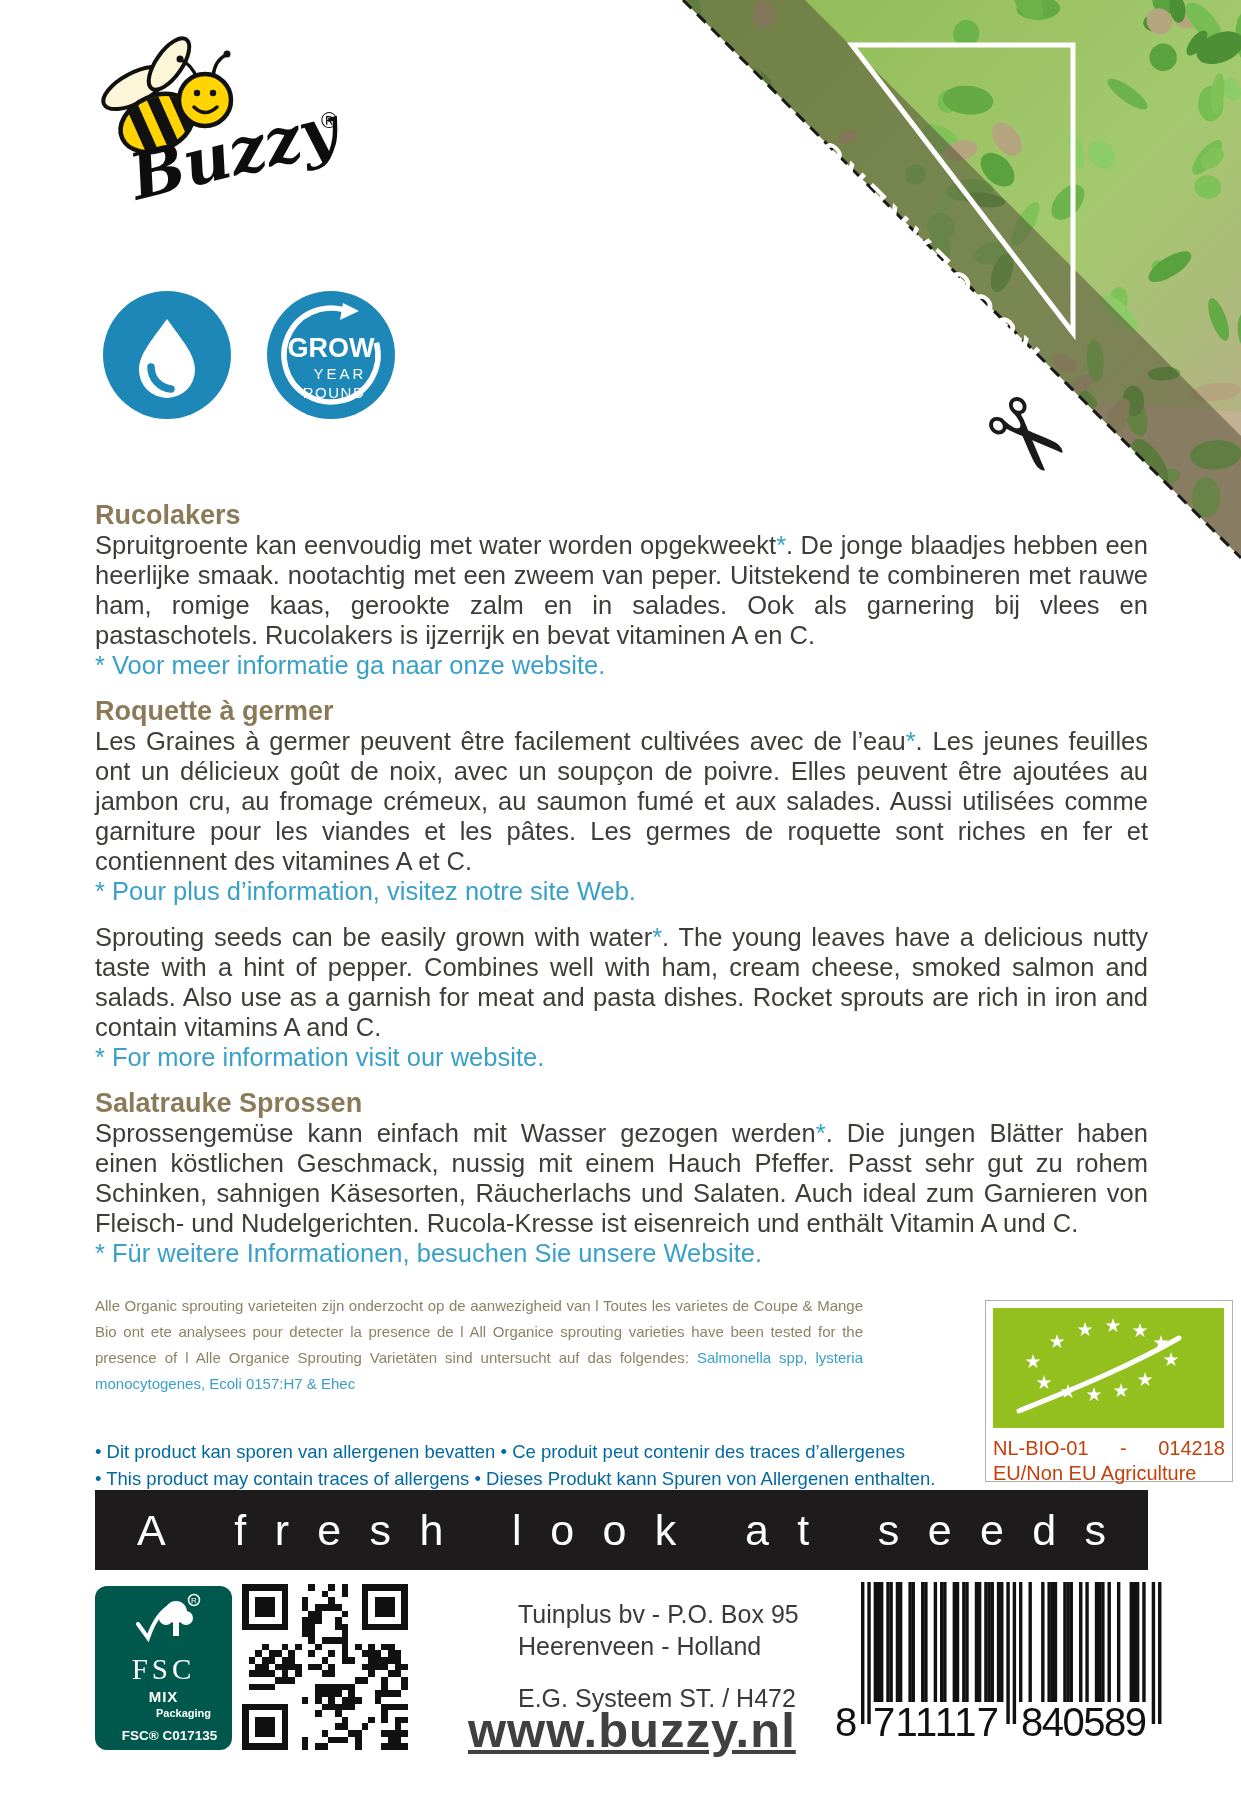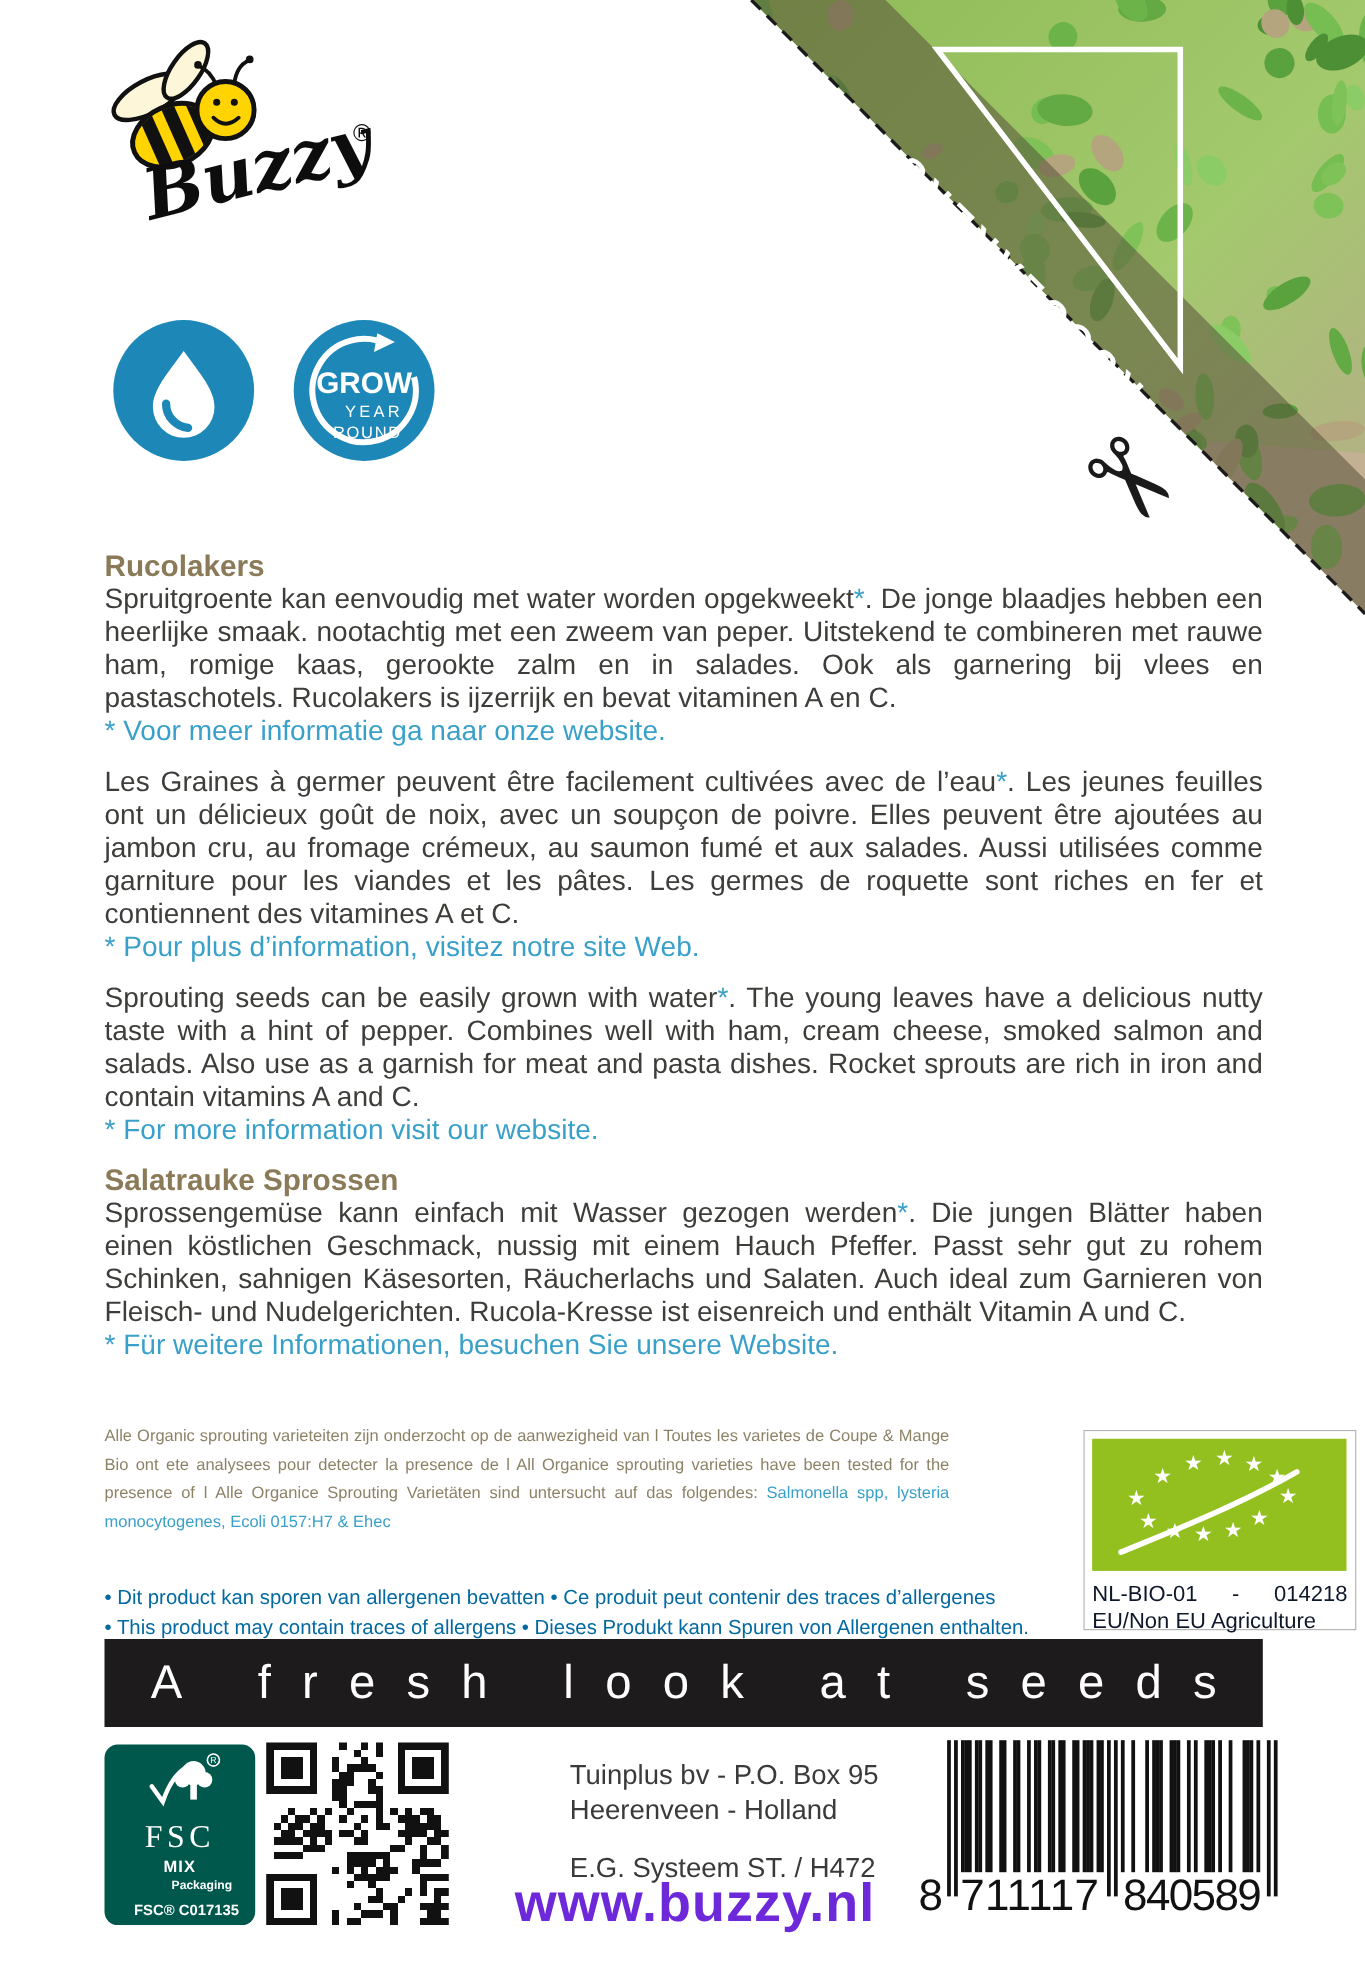--- a/index.html
+++ b/index.html
@@ -34,42 +34,42 @@
   .organic { position:absolute; left:95px; top:1293px; width:768px;
     font-size:15px; line-height:26px; color:#8c8266; text-align:justify; }
   .organic .blue { color:#39a0c9; }
 
   .allergens { position:absolute; left:95px; top:1438px; width:880px;
     font-size:18.5px; line-height:27px; color:#0369a1; white-space:nowrap; }
 
   .eu-box { position:absolute; left:985px; top:1300px; width:248px; height:182px;
     border:1.5px solid #b0b0b0; padding:7px; background:#fff; }
   .eu-green { width:231px; height:120px; background:#93c01f; }
-  .eu-codes { margin-top:4px; font-size:20px; line-height:25px; color:#0f172a; }
+  .eu-codes { margin-top:4px; font-size:20px; line-height:25px; color:#c2410c; }
   .eu-code-row { display:flex; justify-content:space-between; }
 
   .banner { position:absolute; left:95px; top:1490px; width:1053px; height:80px;
     background:#1d1b1c; display:flex; align-items:center; }
   .banner-text { flex:1; display:flex; justify-content:space-between;
     padding:0 42px; color:#fff; font-size:43px; font-weight:400; }
   .banner-text span { display:inline-block; min-width:10px; }
 
   .fsc { position:absolute; left:95px; top:1586px; width:137px; height:164px;
     background:#00584c; border-radius:12px; color:#fff; text-align:center; padding-top:6px; }
   .fsc .fsc-name { font-family:"Liberation Serif", serif; font-size:29px; letter-spacing:4px; line-height:30px; }
   .fsc .fsc-mix { font-size:15px; font-weight:bold; letter-spacing:1px; margin-top:4px; }
   .fsc .fsc-pack { font-size:11px; font-weight:bold; margin-top:2px;padding-left:40px; }
   .fsc .fsc-lic { font-size:13.5px; font-weight:bold; margin-top:9px;margin-left:12px; }
 
   .qr { position:absolute; left:242px; top:1584px; width:166px; height:166px; }
 
   .addr { position:absolute; left:470px; color:#3a3a3a; font-size:25px; line-height:32px;margin-left:48px; }
   .addr1 { top:1598px; } .addr2 { top:1630px; } .addr3 { top:1682px; }
-  .website { position:absolute; left:468px; top:1702px; color:#6d28d9;
-    font-size:49px; font-weight:bold; letter-spacing:1px; }
+  .website { position:absolute; left:468px; top:1702px; color:#404040;
+    font-size:49px; font-weight:bold; letter-spacing:1px;text-decoration:underline; }
 
   .barcode { position:absolute; left:833px; top:1580px; }
 </style>
 </head>
 <body>
 
 <svg class="photo-corner" width="1241" height="720" viewBox="0 0 1241 720">
   <defs>
     <clipPath id="cornerClip">
         <polygon points="683,0 1241,0 1241,558"></polygon>
@@ -287,20 +287,21 @@
   <text x="3" y="43" text-anchor="middle" font-size="15" letter-spacing="1.5" fill="#fff">ROUND</text>
 </svg>
 
 <div class="content">
   <div class="section">
     <h3>Rucolakers</h3>
     <p class="body"><span>Spruitgroente kan eenvoudig met water worden opgekweekt</span><span class="star">*</span><span>. De jonge blaadjes hebben een heerlijke smaak. nootachtig met een zweem van peper. Uitstekend te combineren met rauwe ham, romige kaas, gerookte zalm en in salades. Ook als garnering bij vlees en pastaschotels. Rucolakers is ijzerrijk en bevat vitaminen A en C.</span></p>
     <p class="note">* Voor meer informatie ga naar onze website.</p>
   </div>
   <div class="section">
+    <h3>Roquette à germer</h3>
     <p class="body"><span>Les Graines à germer peuvent être facilement cultivées avec de l’eau</span><span class="star">*</span><span>. Les jeunes feuilles ont un délicieux goût de noix, avec un soupçon de poivre. Elles peuvent être ajoutées au jambon cru, au fromage crémeux, au saumon fumé et aux salades. Aussi utilisées comme garniture pour les viandes et les pâtes. Les germes de roquette sont riches en fer et contiennent des vitamines A et C.</span></p>
     <p class="note">* Pour plus d’information, visitez notre site Web.</p>
   </div>
   <div class="section">
     <p class="body"><span>Sprouting seeds can be easily grown with water</span><span class="star">*</span><span>. The young leaves have a delicious nutty taste with a hint of pepper. Combines well with ham, cream cheese, smoked salmon and salads. Also use as a garnish for meat and pasta dishes. Rocket sprouts are rich in iron and contain vitamins A and C.</span></p>
     <p class="note">* For more information visit our website.</p>
   </div>
   <div class="section">
     <h3>Salatrauke Sprossen</h3>
     <p class="body"><span>Sprossengemüse kann einfach mit Wasser gezogen werden</span><span class="star">*</span><span>. Die jungen Blätter haben einen köstlichen Geschmack, nussig mit einem Hauch Pfeffer. Passt sehr gut zu rohem Schinken, sahnigen Käsesorten, Räucherlachs und Salaten. Auch ideal zum Garnieren von Fleisch- und Nudelgerichten. Rucola-Kresse ist eisenreich und enthält Vitamin A und C.</span></p>

